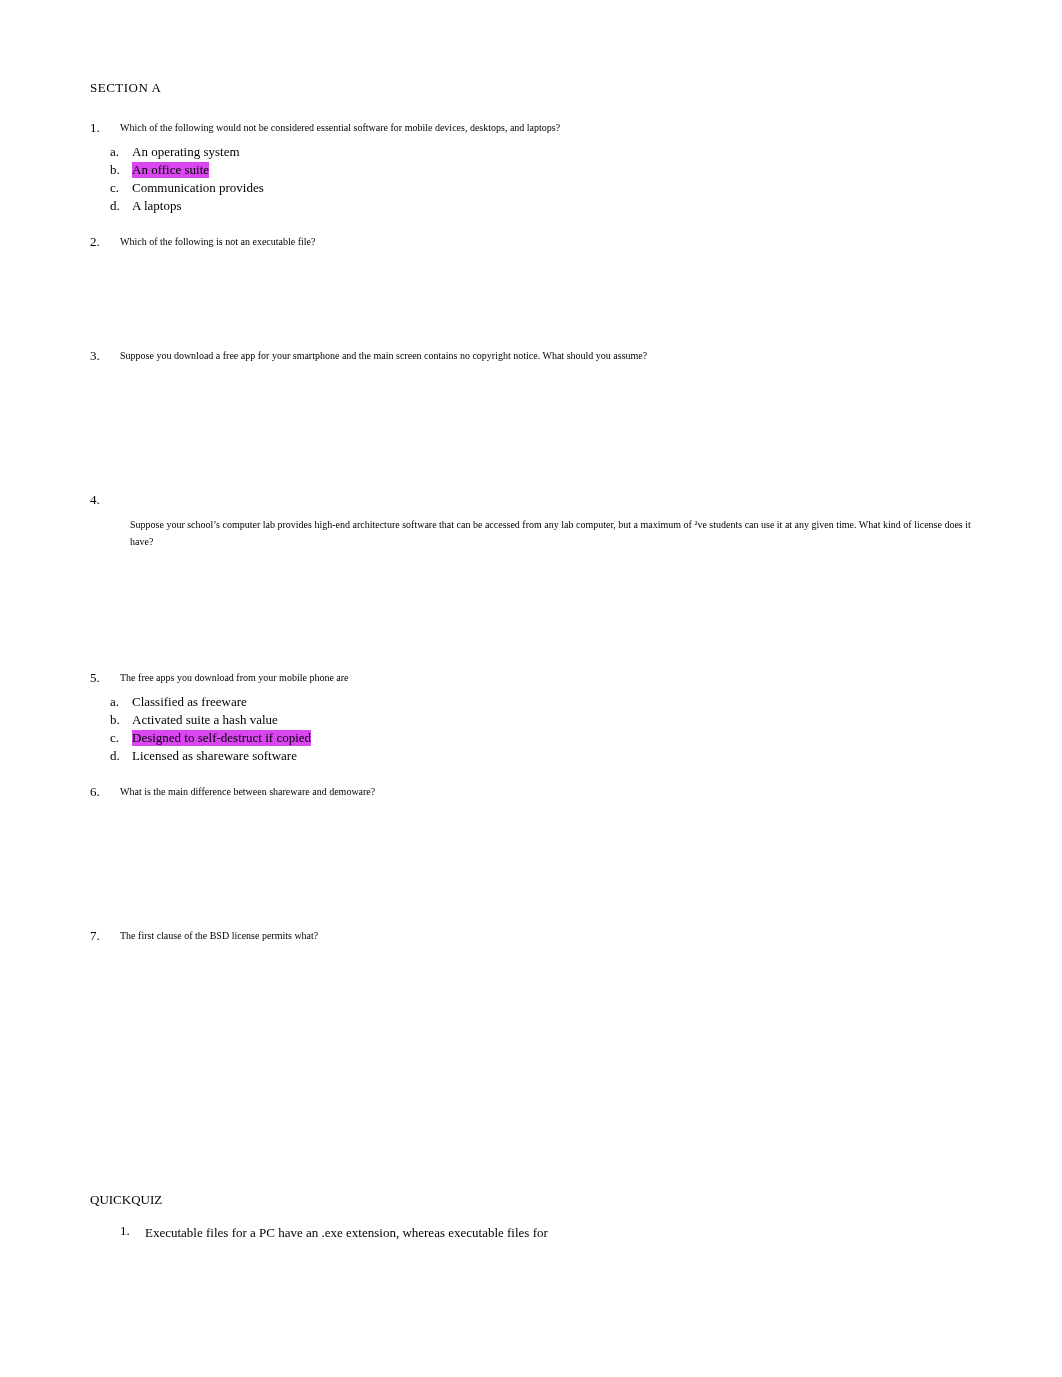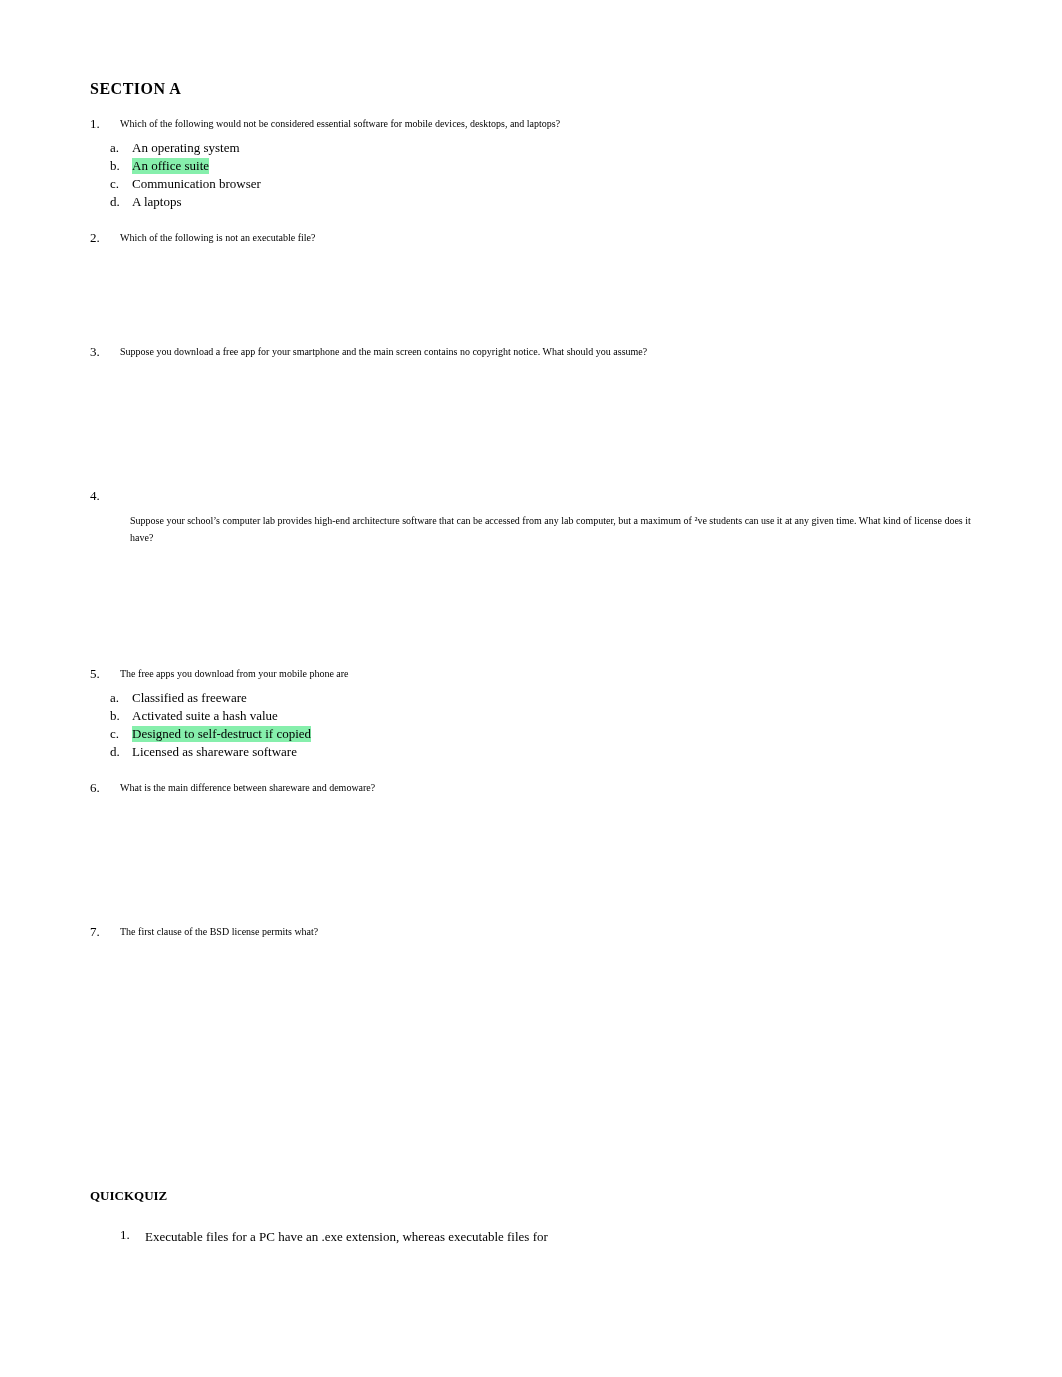--- a/index.html
+++ b/index.html
@@ -12,23 +12,23 @@
       background: #ffffff;
       font-family: 'Times New Roman', Times, serif;
       font-size: 14px;
       color: #000000;
       width: 1062px;
       min-height: 1377px;
       padding: 80px 90px;
     }
 
     .section-header {
-      font-size: 16px;
-      font-weight: bold;
-      margin-bottom: 18px;
+      font-size: 13px;
+      font-weight: normal;
+      margin-bottom: 24px;
       letter-spacing: 0.5px;
     }
 
     .answer-list {
       list-style: none;
       padding-left: 20px;
       margin-top: 4px;
     }
 
     .answer-item {
@@ -41,21 +41,21 @@
       min-width: 22px;
       font-size: 13px;
     }
 
     .answer-text {
       font-size: 13px;
       text-align: right;
     }
 
     .highlight-yellow {
-      background-color: #86efac;
+      background-color: #d946ef;
     }
 
     .question-block {
       margin-bottom: 20px;
     }
 
     .standalone-question {
       display: flex;
       align-items: flex-start;
       margin-bottom: 8px;
@@ -80,23 +80,23 @@
       height: 100px;
     }
 
     .q4-block {
       margin-left: 40px;
       margin-top: 5px;
     }
 
     .quickquiz-header {
       font-size: 13px;
-      font-weight: bold;
+      font-weight: normal;
       margin-top: 40px;
-      margin-bottom: 23px;
+      margin-bottom: 15px;
     }
 
     .qq-item {
       display: flex;
       align-items: flex-start;
       margin-bottom: 8px;
       padding-left: 30px;
     }
 
     .qq-num {
@@ -124,21 +124,21 @@
       <li class="answer-item">
         <span class="answer-letter">a.</span>
         <span class="answer-text">An operating system</span>
       </li>
       <li class="answer-item">
         <span class="answer-letter">b.</span>
         <span class="answer-text highlight-yellow">An office suite</span>
       </li>
       <li class="answer-item">
         <span class="answer-letter">c.</span>
-        <span class="answer-text">Communication browser</span>
+        <span class="answer-text">Communication provides</span>
       </li>
       <li class="answer-item">
         <span class="answer-letter">d.</span>
         <span class="answer-text">A laptops</span>
       </li>
     </ul>
   </div>
 
   <div class="question-block">
     <div class="standalone-question">

